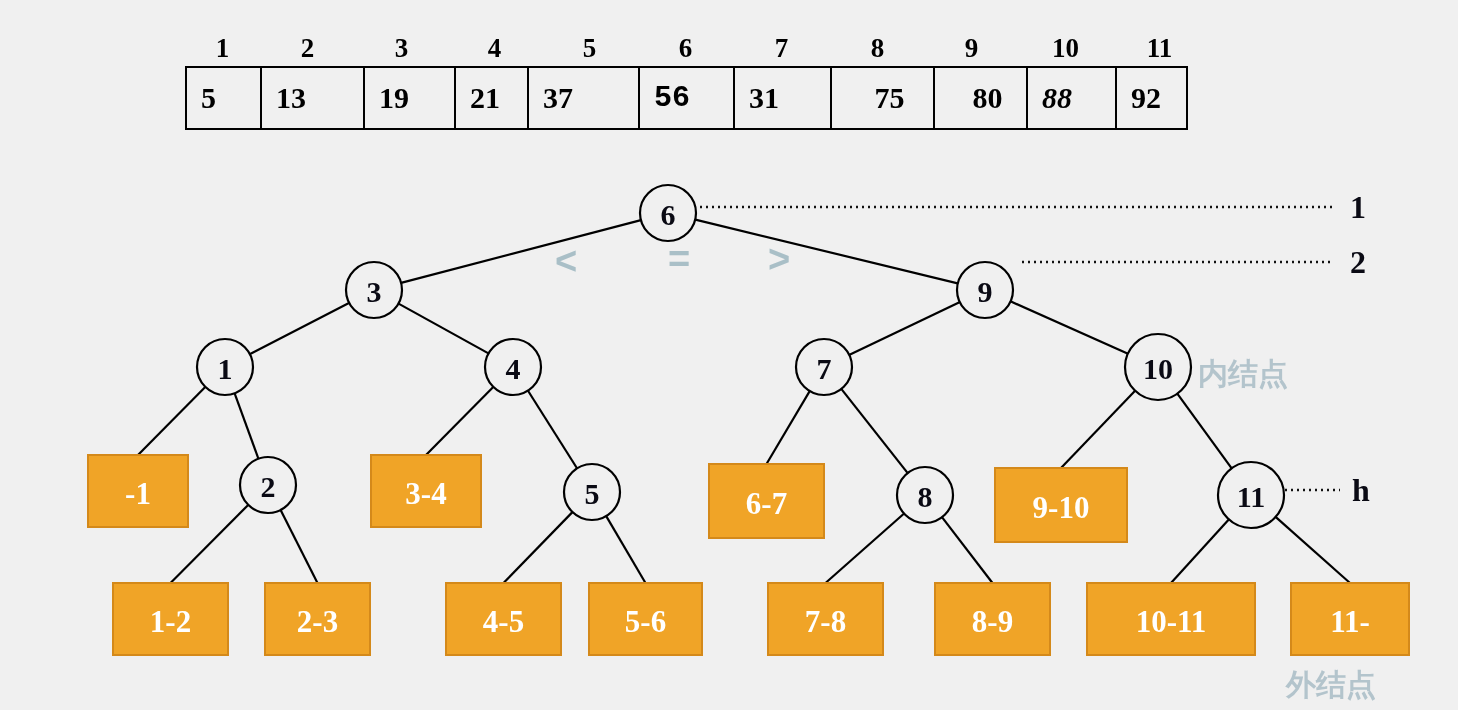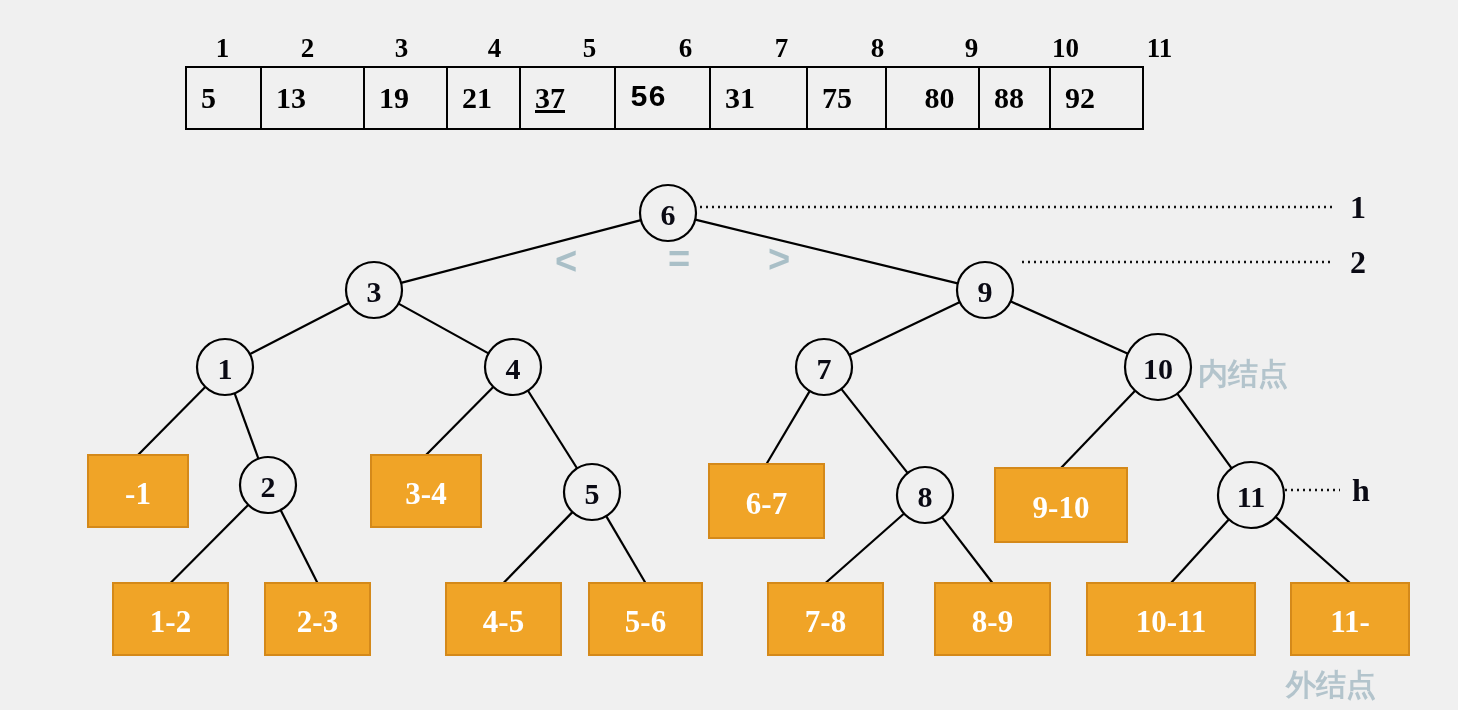--- a/index.html
+++ b/index.html
@@ -85,29 +85,29 @@
         <div class="c" style="width: 95px;">8</div>
         <div class="c" style="width: 93px;">9</div>
         <div class="c" style="width: 95px;">10</div>
         <div class="c" style="width: 93px;">11</div>
       </div>
     <table class="arr">
       <tbody>
           <tr id="arr-row">
             <td style="width: 75px;">5</td>
             <td style="width: 103px;">13</td>
-            <td style="width: 83px; margin-left: 10px;">19</td>
+            <td style="width: 91px; margin-left: 10px;">19</td>
             <td style="width: 73px;">21</td>
-            <td style="width: 95px; text-decoration: underline;">37</td>
+            <td style="width: 111px;">37</td>
             <td style="width: 95px; font-family: Liberation Mono, monospace;">56</td>
             <td style="width: 97px;">31</td>
-            <td style="width: 79px;">75</td>
+            <td style="width: 103px; text-align: center;">75</td>
             <td style="width: 93px; text-align: center;">80</td>
-            <td style="width: 71px;">88</td>
-            <td style="width: 93px;">92</td>
+            <td style="width: 89px; font-style: italic;">88</td>
+            <td style="width: 71px;">92</td>
           </tr>
         </tbody>
     </table>
   </div>
 
   <svg id="tree" viewBox="0 0 1458 710" xmlns="http://www.w3.org/2000/svg">
     <g id="edges">
         <line x1="642.8483221921136" y1="219.58734418777976" x2="399.15167780788636" y2="283.41265581222024" class="edge"></line>
         <line x1="693.2653351651348" y1="219.13700570257217" x2="959.7346648348652" y2="283.8629942974278" class="edge"></line>
         <line x1="350.9019801465192" y1="301.936560595423" x2="248.09801985348085" y2="355.063439404577" class="edge"></line>

